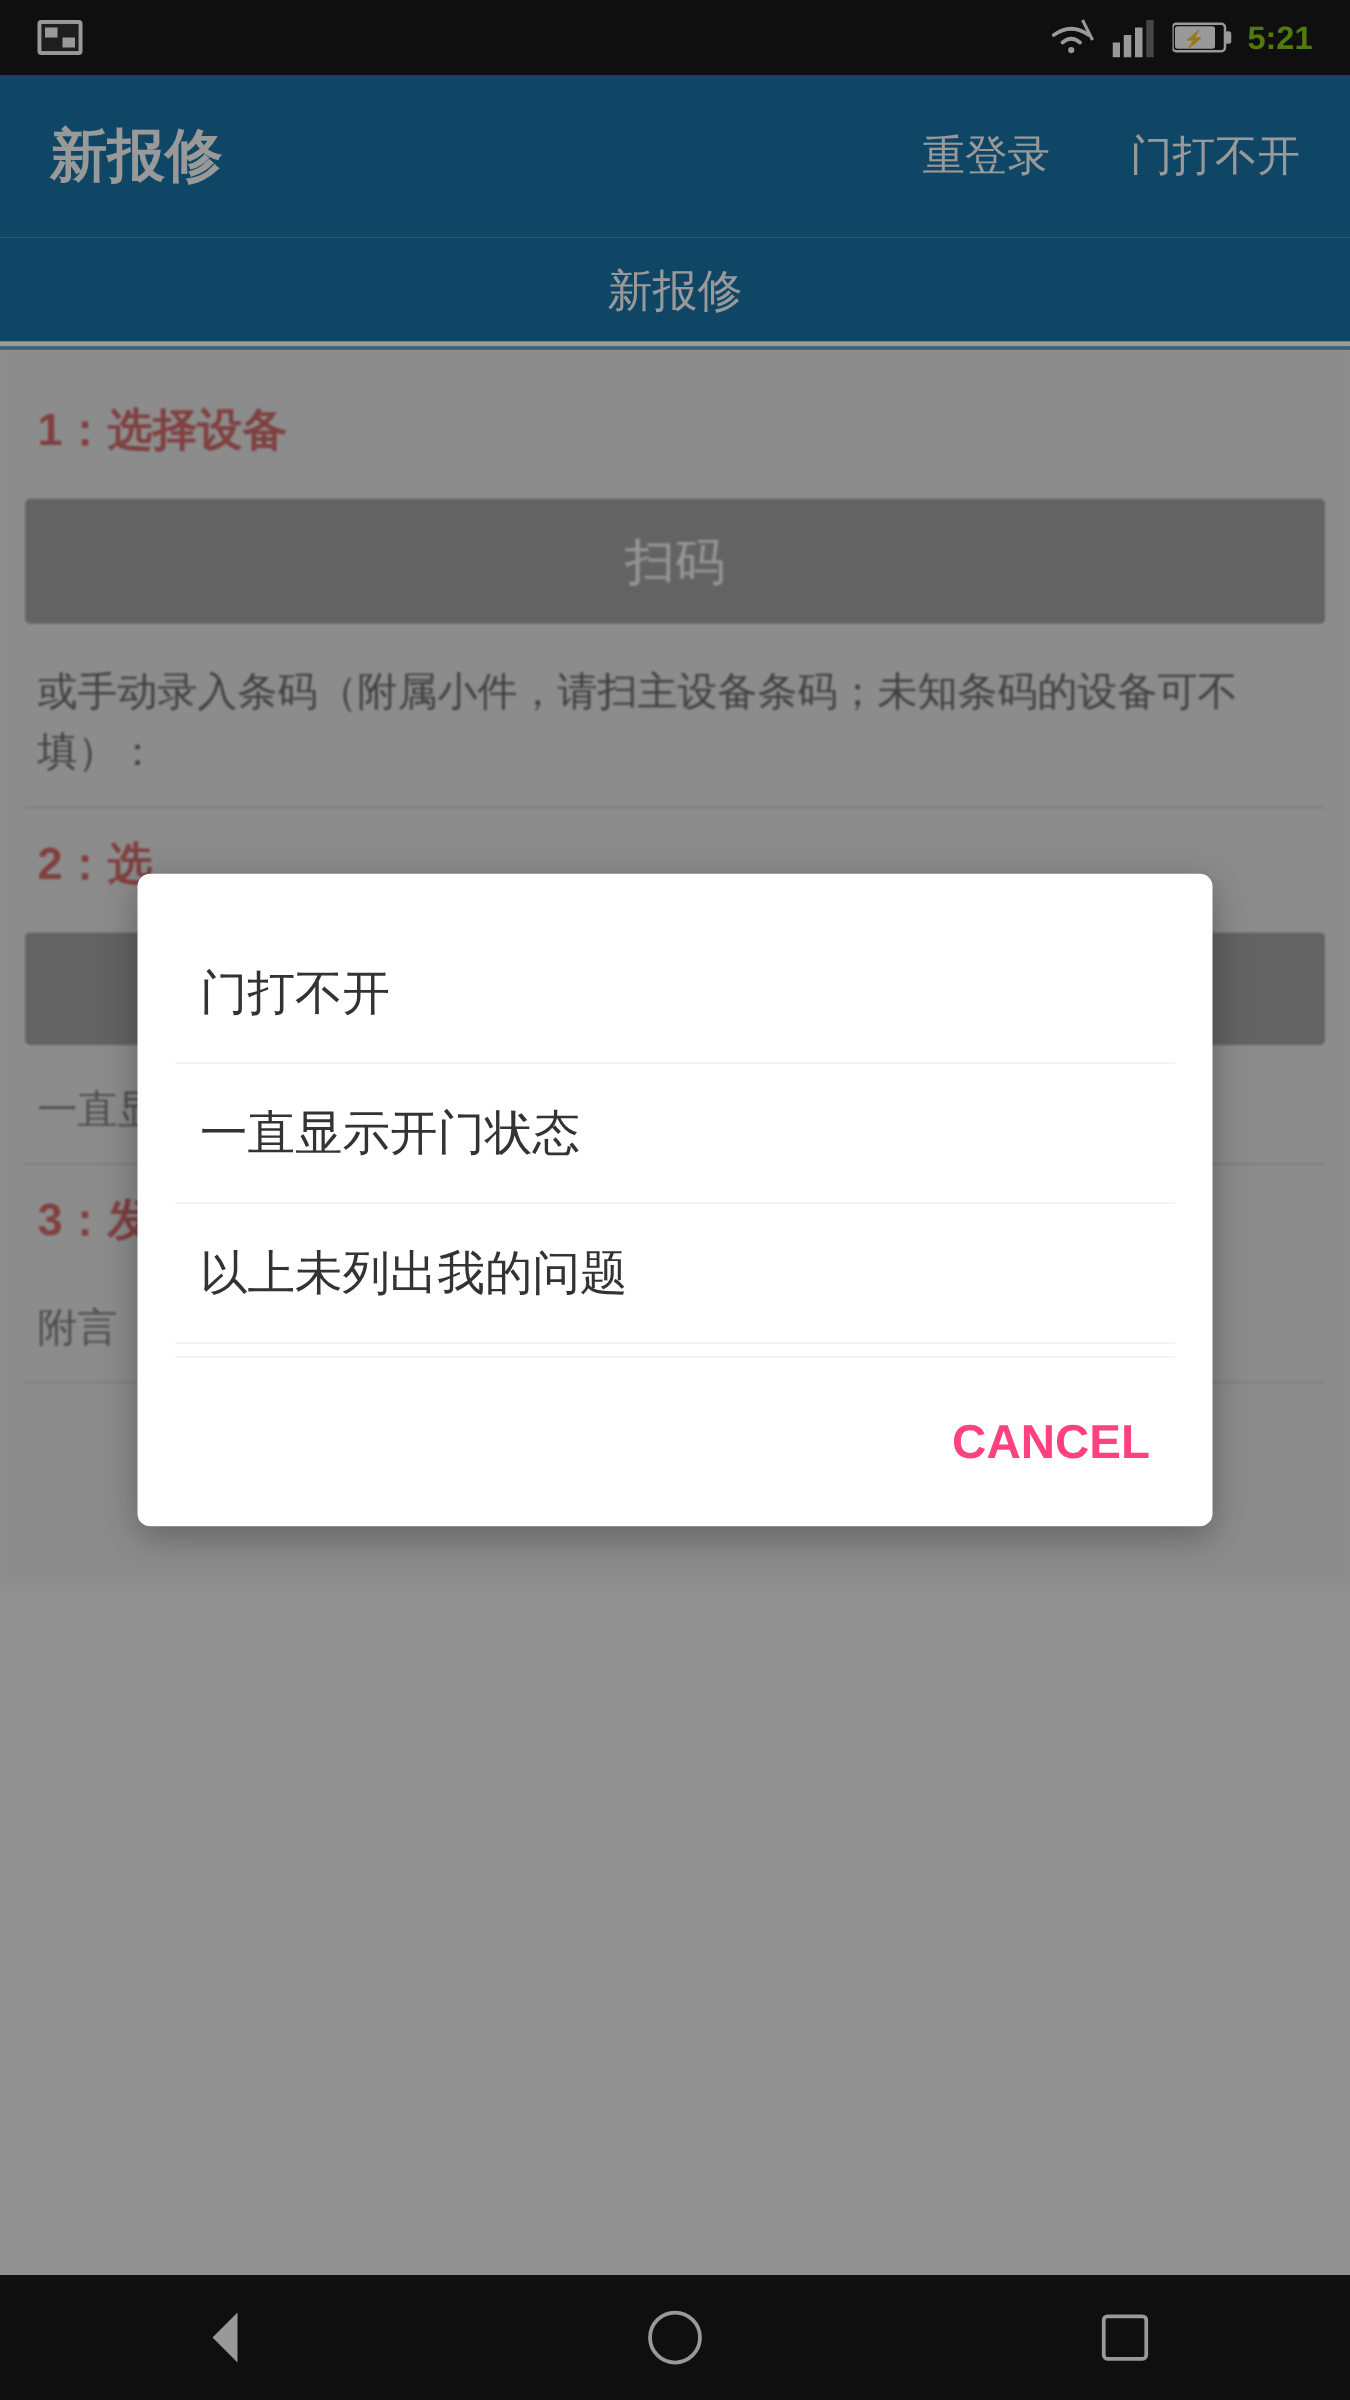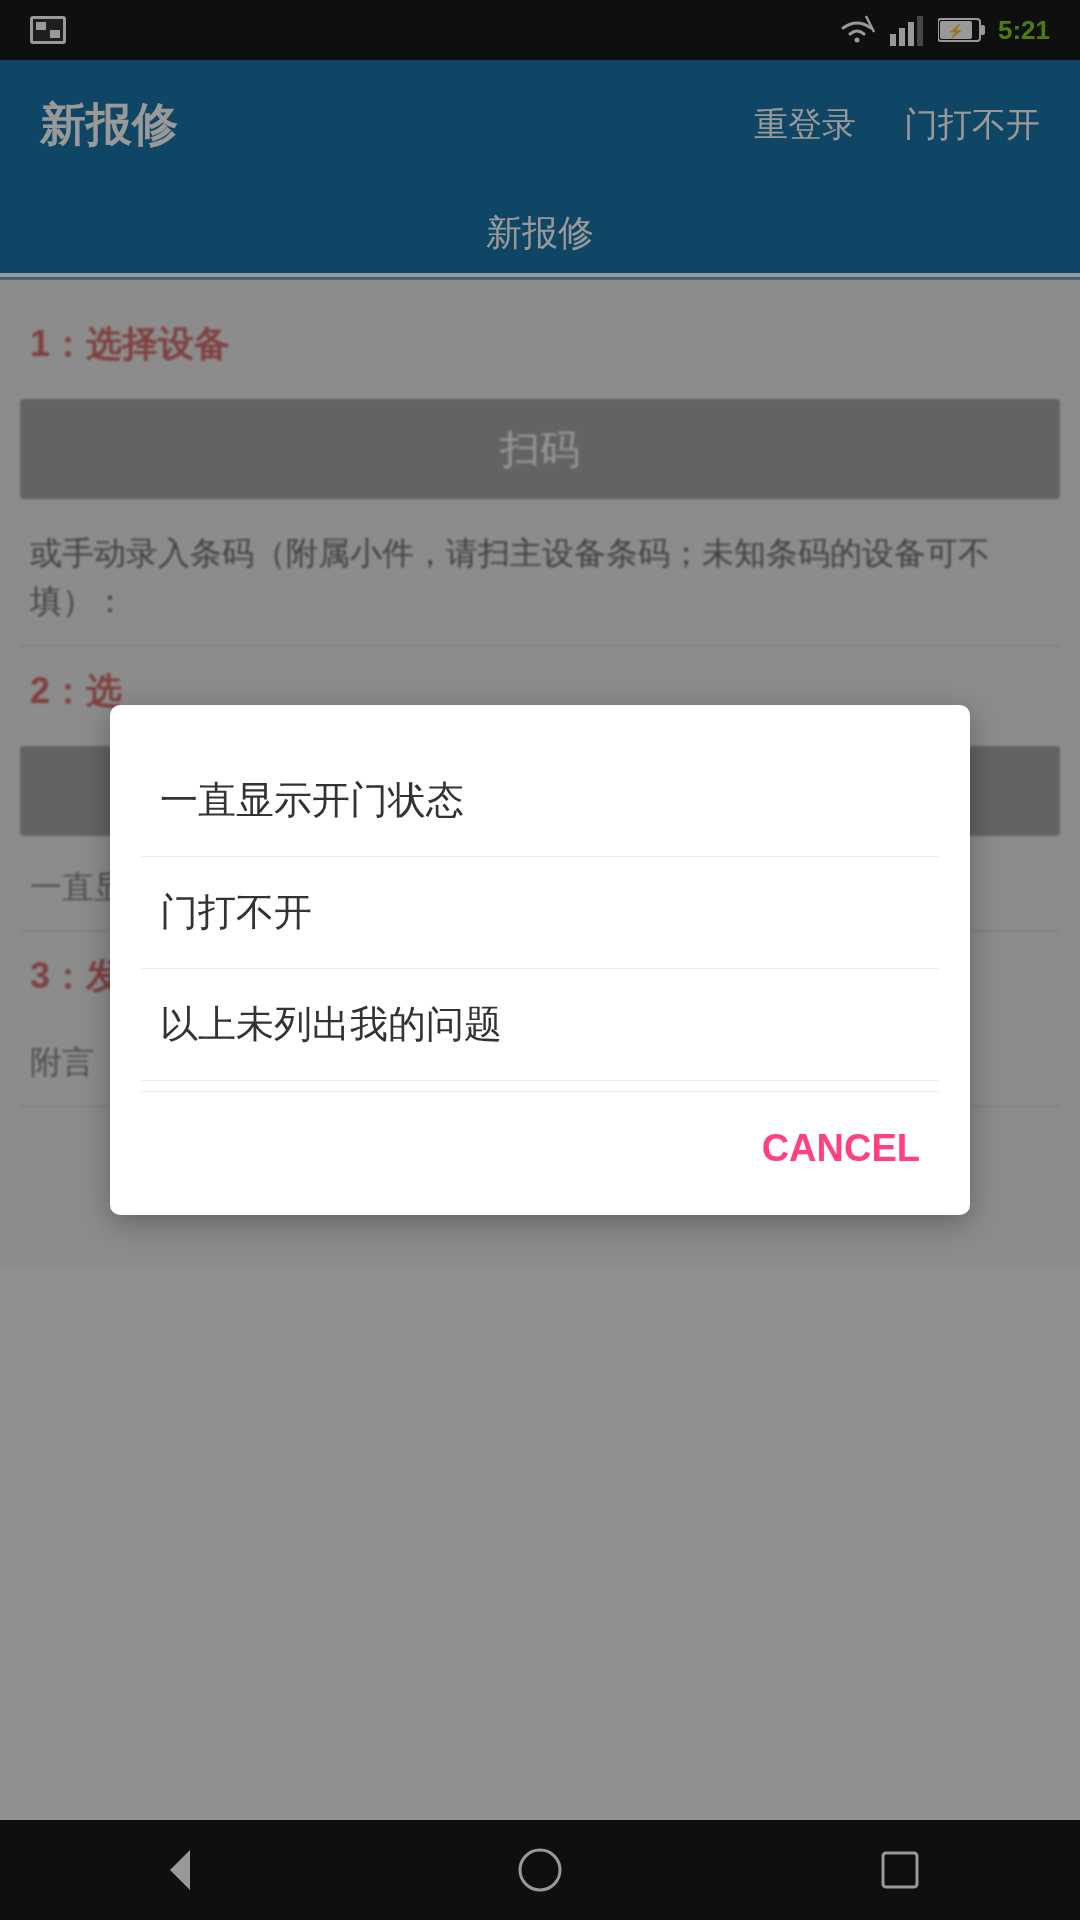--- a/index.html
+++ b/index.html
@@ -67,21 +67,21 @@
     }
 
     .app-title {
       color: white;
       font-size: 46px;
       font-weight: bold;
     }
 
     .header-actions {
       display: flex;
-      gap: 48px;
+      gap: 64px;
     }
 
     .header-action-btn {
       color: white;
       font-size: 34px;
       background: none;
       border: none;
       cursor: pointer;
     }
 
@@ -261,21 +261,21 @@
       cursor: pointer;
     }
 
     .dialog-item:last-of-type {
       border-bottom: none;
     }
 
     .dialog-actions {
       display: flex;
       justify-content: flex-end;
-      padding-top: 20px;
+      padding-top: 32px;
       border-top: 1px solid #eee;
       margin-top: 10px;
     }
 
     .cancel-btn {
       color: #ff4081;
       font-size: 38px;
       font-weight: bold;
       background: none;
       border: none;
@@ -348,22 +348,22 @@
   <div class="section-3-header">3：发起报修</div>
   <div class="note-label">附言（如何时联系方便、备用电话号码等）：</div>
   <div class="separator"></div>
   <div class="submit-button-area">
     <button class="submit-button">发起报修</button>
   </div>
 </div>
 
 <div class="overlay">
   <div class="dialog">
+    <div class="dialog-item">门打不开</div>
     <div class="dialog-item">一直显示开门状态</div>
-    <div class="dialog-item">门打不开</div>
     <div class="dialog-item">以上未列出我的问题</div>
     <div class="dialog-actions">
       <button class="cancel-btn">CANCEL</button>
     </div>
   </div>
 </div>
 
 <div class="nav-bar">
   <div class="nav-icon">
     <svg width="50" height="50" viewBox="0 0 50 50">

